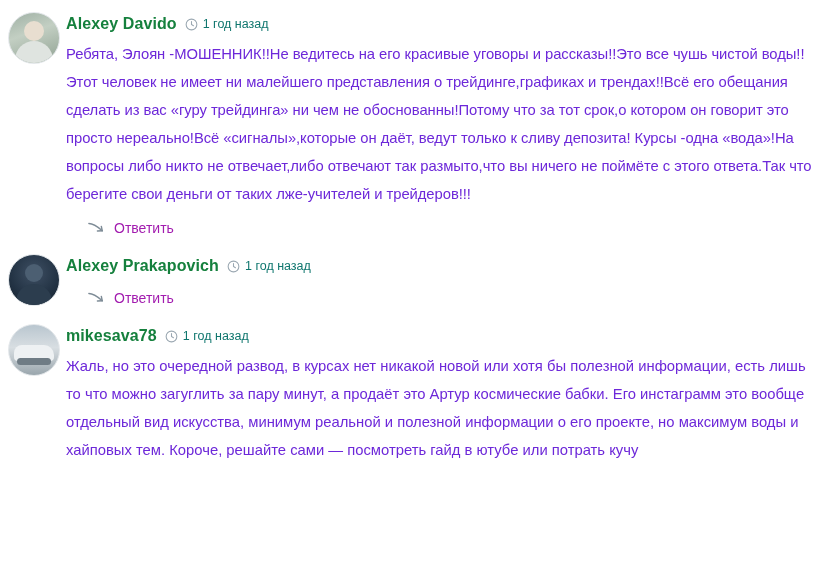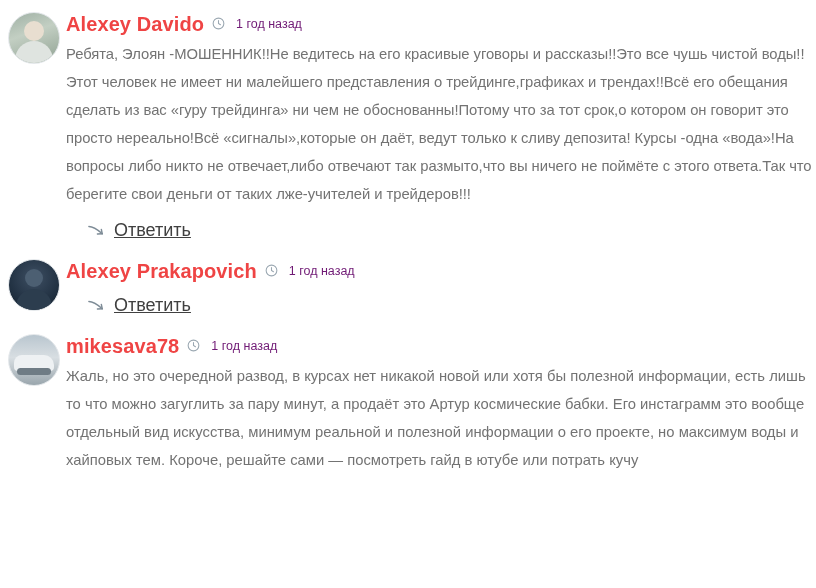--- a/index.html
+++ b/index.html
@@ -109,64 +109,63 @@
   .meta {
     display: flex;
     align-items: center;
     gap: 8px;
     height: 24px;
     margin-top: 4px;
     margin-bottom: 4px;
   }
   .author {
     font-weight: bold;
-    font-size: 20px;
-    color: #ef4444;
+    font-size: 16px;
+    color: #15803d;
     letter-spacing: 0.1px;
     text-align: center;
   }
   .time {
     display: flex;
-    align-items: flex-start;
-    gap: 11px;
-    color: #701a75;
+    align-items: center;
+    gap: 5px;
+    color: #0f766e;
     font-size: 12.5px;
   }
   .clock {
     display: inline-block;
     width: 13px;
     height: 13px;
     position: relative;
   }
   .clock svg { display: block; }
   .text {
     font-size: 14.8px;
     line-height: 28px;
-    color: #737373;
+    color: #6d28d9;
     margin: 0;
     padding: 0;
     max-width: 760px;
   }
   .reply-row {
     display: flex;
     align-items: center;
     gap: 10px;
     margin-top: 12px;
     margin-bottom: 6px;
     padding-left: 22px;
   }
   .reply-arrow {
     width: 16px;
     height: 14px;
     color: #7e8c97;
   }
   .reply-label {
-    font-size: 18px;
-    color: #404040;
-    text-decoration: underline;
+    font-size: 14px;
+    color: #a21caf;
   }
   .c1 .text { letter-spacing: -0.05px; }
 </style>
 </head>
 <body>
 
 <div class="comments">
 
   <div class="comment c1">
     <div class="avatar-wrap">

